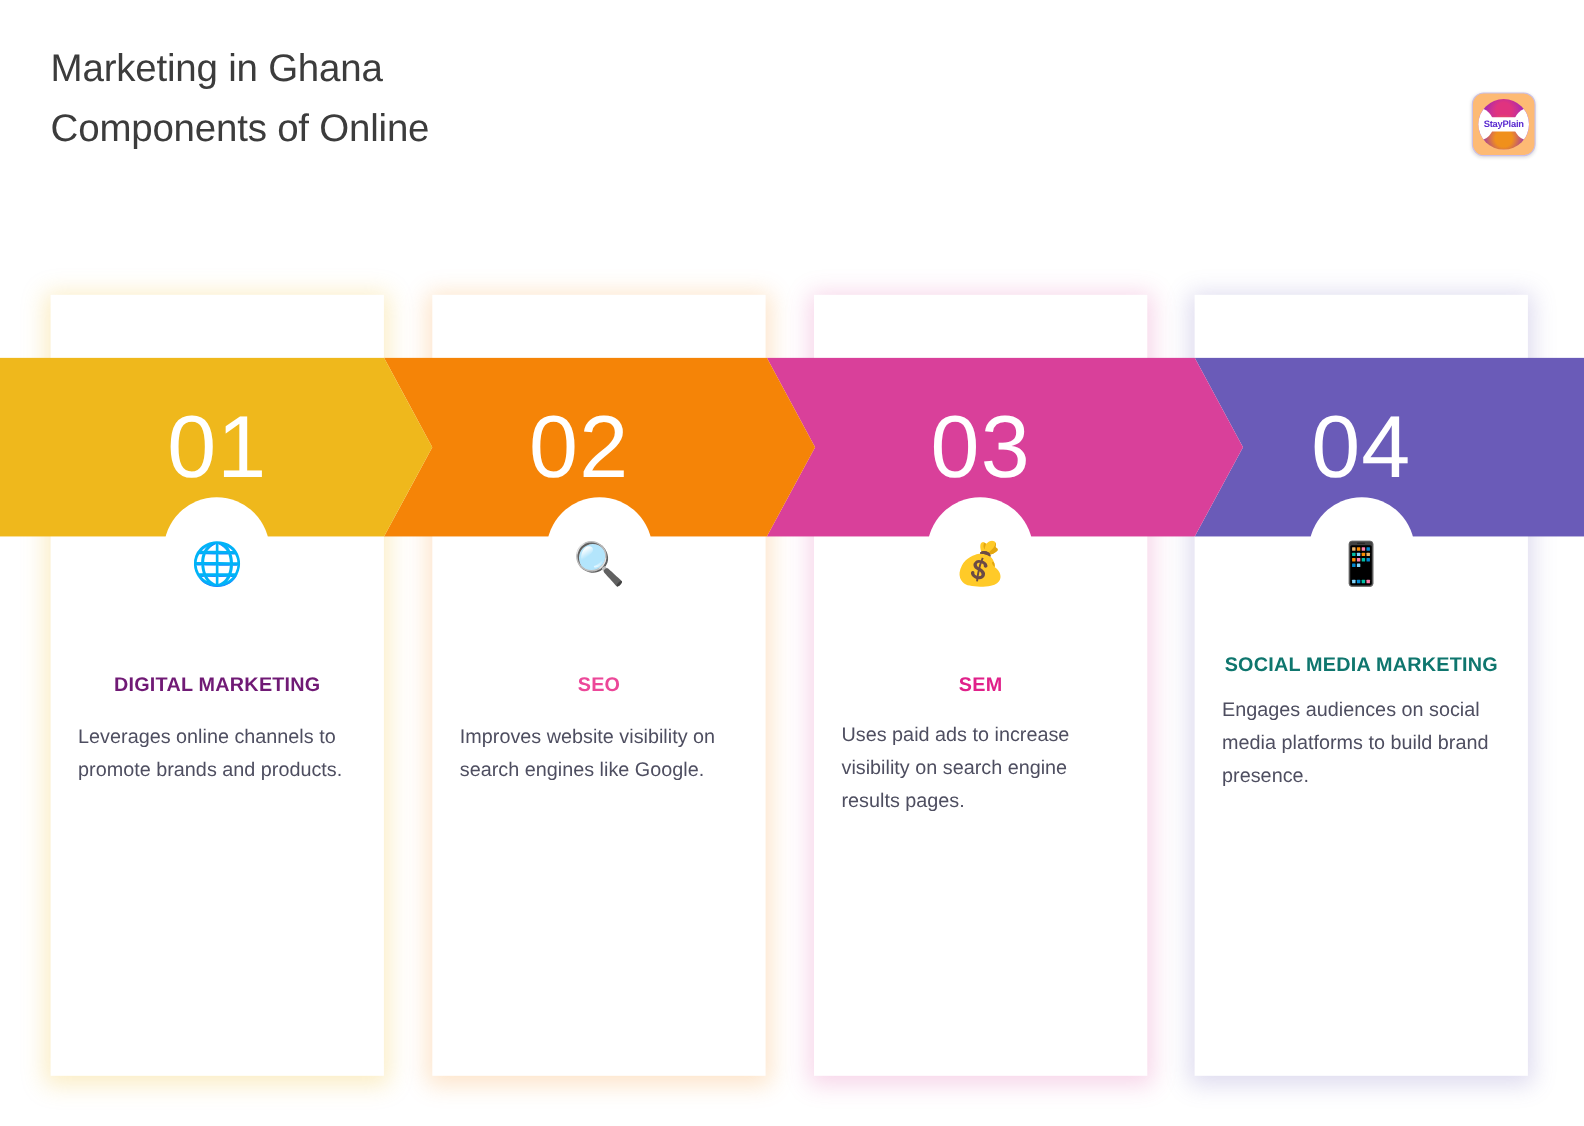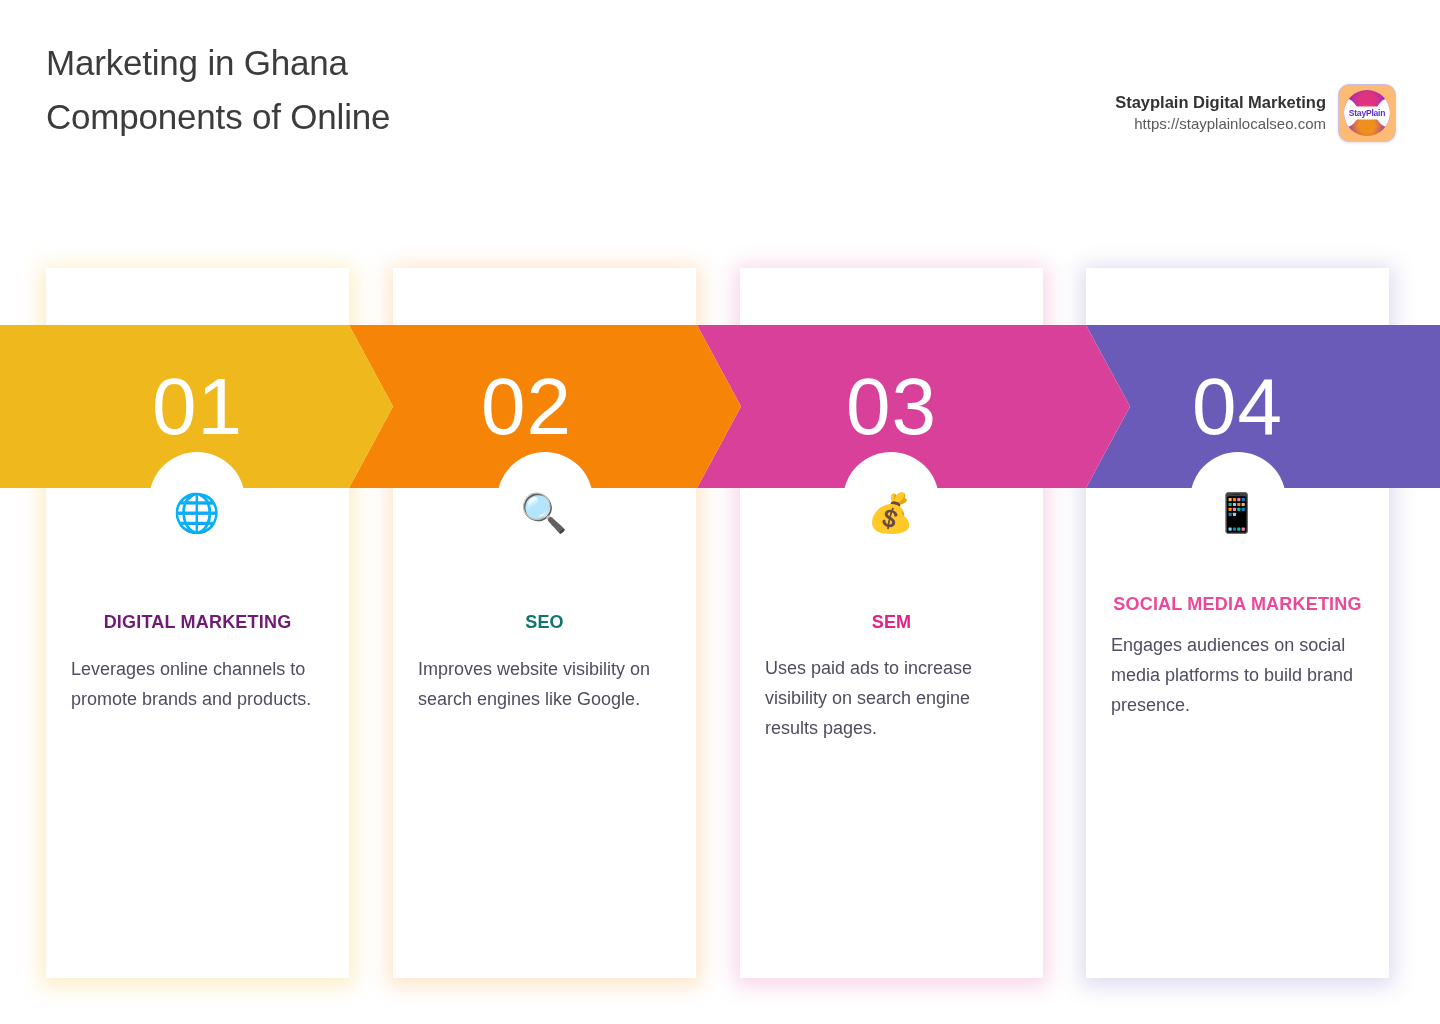--- a/index.html
+++ b/index.html
@@ -217,23 +217,23 @@
   }
   .card-heading {
     margin-top: 71px;
     text-align: center;
     font-size: 18px;
     font-weight: bold;
     line-height: 30px;
     letter-spacing: 0.2px;
   }
   .cc1 .card-heading { color: #701a75; }
-  .cc2 .card-heading { color: #0f766e; }
+  .cc2 .card-heading { color: #ec4899; }
   .cc3 .card-heading { color: #E0218A; }
-  .cc4 .card-heading { color: #ec4899; }
+  .cc4 .card-heading { color: #0f766e; }
   .cc4 .card-heading { margin-top: 53px; }
 
   .card-body {
     margin-top: 17px;
     text-align: left;
     font-size: 18px;
     line-height: 30px;
     color: #4e4e60;
   }
   .cc3 .card-body { margin-top: 16px; }
@@ -243,24 +243,20 @@
 <body>
 
 <div id="page">
 
   <div id="header-title-block">
     <div class="title-line">Marketing in Ghana</div>
     <div class="title-line">Components of Online</div>
   </div>
 
   <div id="brand-block">
-    <div id="brand-text">
-      <div id="brand-name">Stayplain Digital Marketing</div>
-      <div id="brand-url">https://stayplainlocalseo.com</div>
-    </div>
     <div id="brand-logo">
       <div id="logo-disc">
         <span id="logo-pill">StayPlain</span>
       </div>
     </div>
   </div>
 
   <div id="cards-layer">
     <div class="card c1"></div>
     <div class="card c2"></div>

